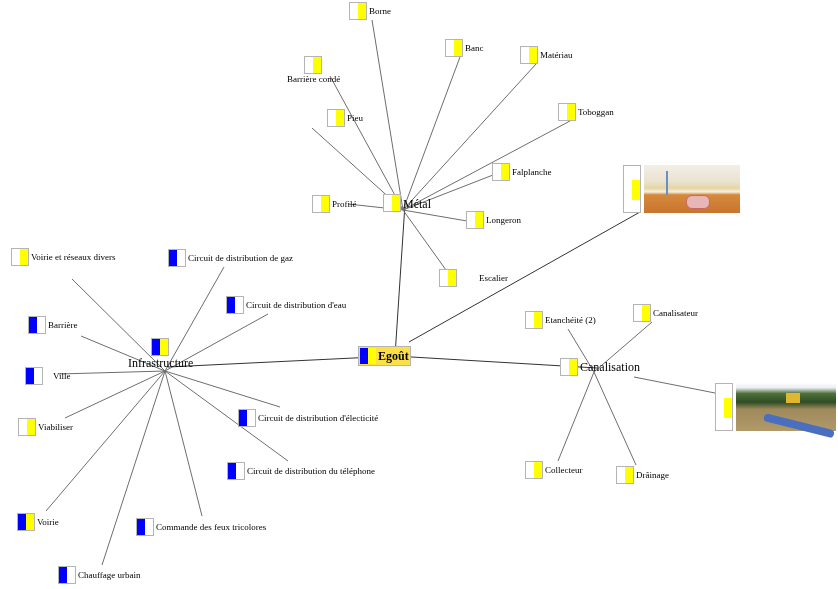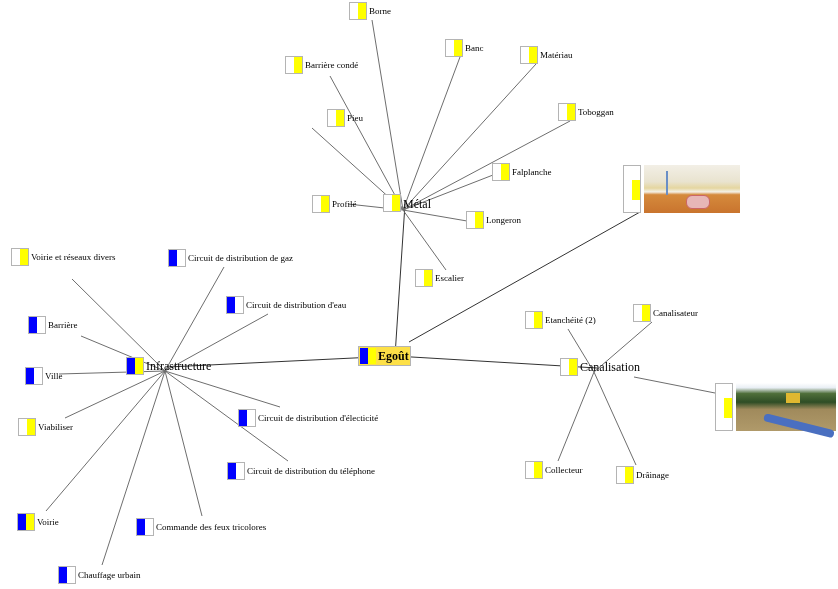--- a/index.html
+++ b/index.html
@@ -71,21 +71,21 @@
         </span>
         <span class="label">Egoût</span>
       </div>
       <div class="node major" style="left: 383px; top: 194px; align-items: flex-end;">
         <span class="swatch">
           <span class="l" style="background: rgb(255, 255, 255);"></span>
           <span class="r" style="background: rgb(255, 255, 0);"></span>
         </span>
         <span class="label">Métal</span>
       </div>
-      <div class="node major" style="left: 126px; top: 357px;">
+      <div class="node major" style="left: 126px; top: 338px; flex-direction: column;">
         <span class="swatch">
           <span class="l" style="background: rgb(0, 0, 255);"></span>
           <span class="r" style="background: rgb(255, 255, 0);"></span>
         </span>
         <span class="label">Infrastructure</span>
       </div>
       <div class="node major" style="left: 560px; top: 358px;">
         <span class="swatch">
           <span class="l" style="background: rgb(255, 255, 255);"></span>
           <span class="r" style="background: rgb(255, 255, 0);"></span>
@@ -106,21 +106,21 @@
         </span>
         <span class="label">Banc</span>
       </div>
       <div class="node " style="left: 520px; top: 46px;">
         <span class="swatch">
           <span class="l" style="background: rgb(255, 255, 255);"></span>
           <span class="r" style="background: rgb(255, 255, 0);"></span>
         </span>
         <span class="label">Matériau</span>
       </div>
-      <div class="node " style="left: 285px; top: 56px;">
+      <div class="node " style="left: 285px; top: 56px; flex-direction: column;">
         <span class="swatch">
           <span class="l" style="background: rgb(255, 255, 255);"></span>
           <span class="r" style="background: rgb(255, 255, 0);"></span>
         </span>
         <span class="label">Barrière condé</span>
       </div>
       <div class="node " style="left: 558px; top: 103px;">
         <span class="swatch">
           <span class="l" style="background: rgb(255, 255, 255);"></span>
           <span class="r" style="background: rgb(255, 255, 0);"></span>
@@ -148,21 +148,21 @@
         </span>
         <span class="label">Profilé</span>
       </div>
       <div class="node " style="left: 466px; top: 211px;">
         <span class="swatch">
           <span class="l" style="background: rgb(255, 255, 255);"></span>
           <span class="r" style="background: rgb(255, 255, 0);"></span>
         </span>
         <span class="label">Longeron</span>
       </div>
-      <div class="node " style="left: 415px; top: 269px;">
+      <div class="node " style="left: 439px; top: 269px; gap: 20px;">
         <span class="swatch">
           <span class="l" style="background: rgb(255, 255, 255);"></span>
           <span class="r" style="background: rgb(255, 255, 0);"></span>
         </span>
         <span class="label">Escalier</span>
       </div>
       <div class="node " style="left: 11px; top: 248px;">
         <span class="swatch">
           <span class="l" style="background: rgb(255, 255, 255);"></span>
           <span class="r" style="background: rgb(255, 255, 0);"></span>
@@ -183,21 +183,21 @@
         </span>
         <span class="label">Circuit de distribution d'eau</span>
       </div>
       <div class="node " style="left: 28px; top: 316px;">
         <span class="swatch">
           <span class="l" style="background: rgb(0, 0, 255);"></span>
           <span class="r" style="background: rgb(255, 255, 255);"></span>
         </span>
         <span class="label">Barrière</span>
       </div>
-      <div class="node " style="left: 25px; top: 367px;">
+      <div class="node " style="left: 25px; top: 367px; gap: 8px;">
         <span class="swatch">
           <span class="l" style="background: rgb(0, 0, 255);"></span>
           <span class="r" style="background: rgb(255, 255, 255);"></span>
         </span>
         <span class="label">Ville</span>
       </div>
       <div class="node " style="left: 18px; top: 418px;">
         <span class="swatch">
           <span class="l" style="background: rgb(255, 255, 255);"></span>
           <span class="r" style="background: rgb(255, 255, 0);"></span>

